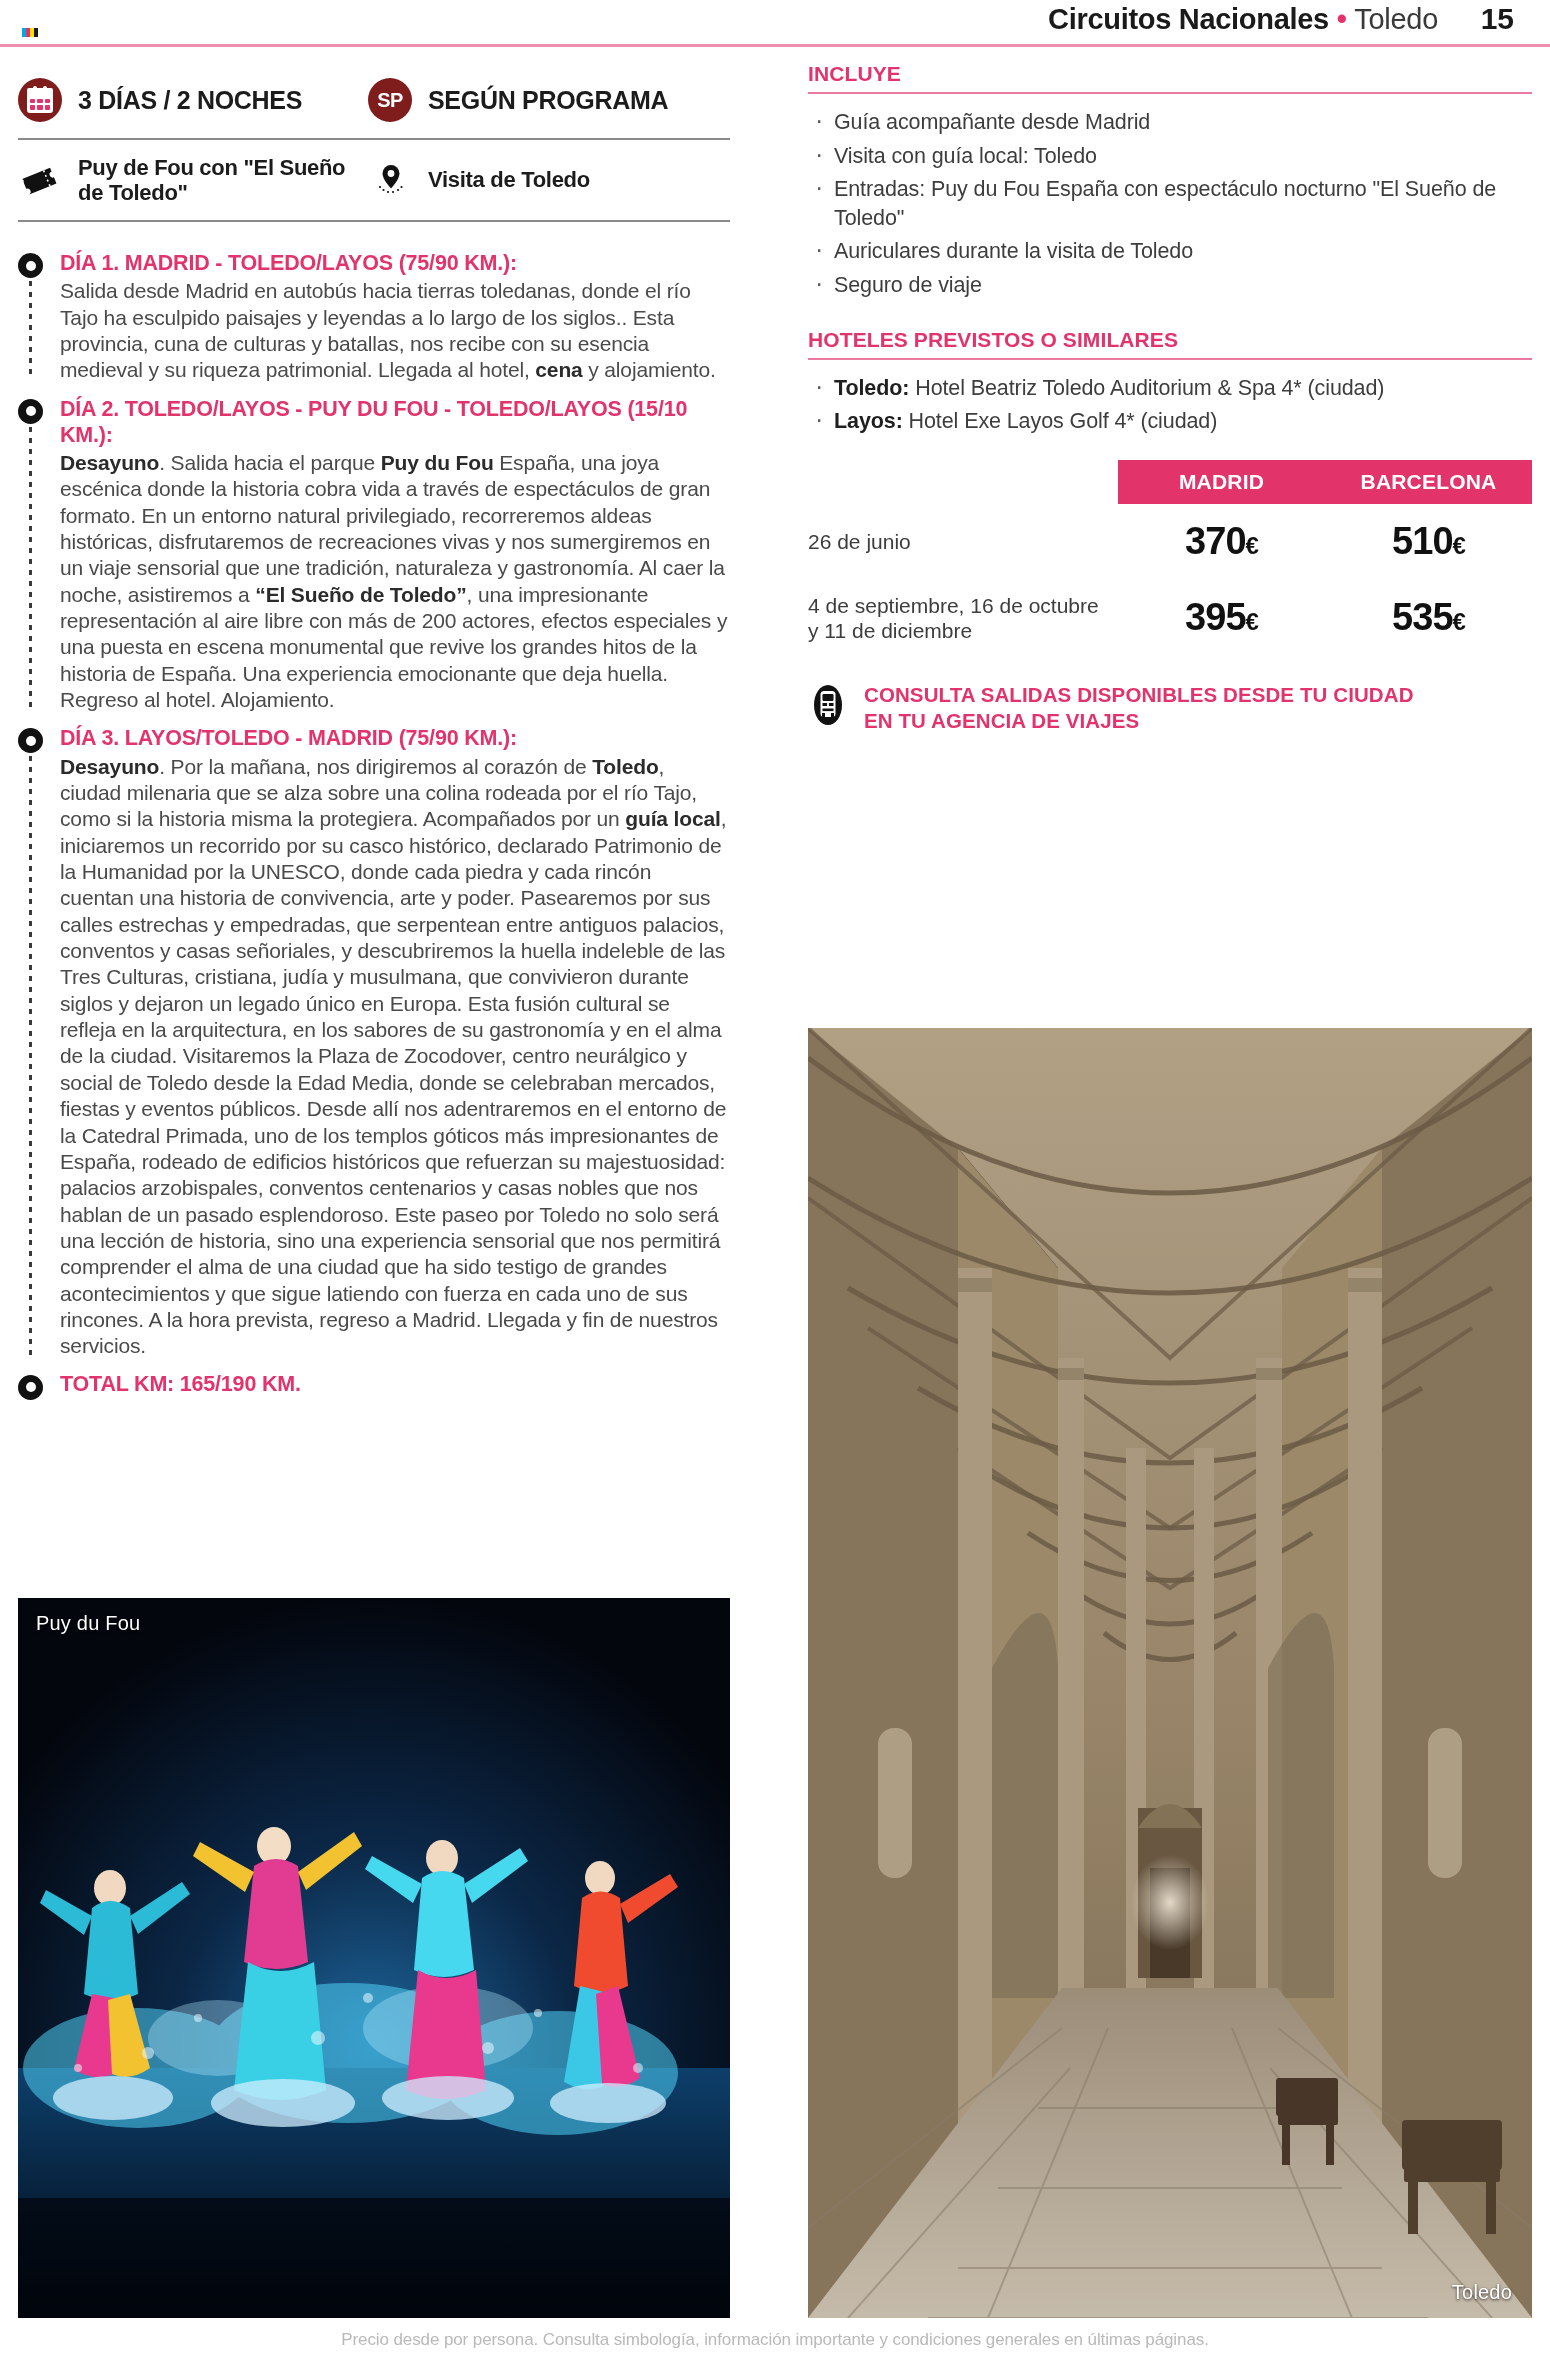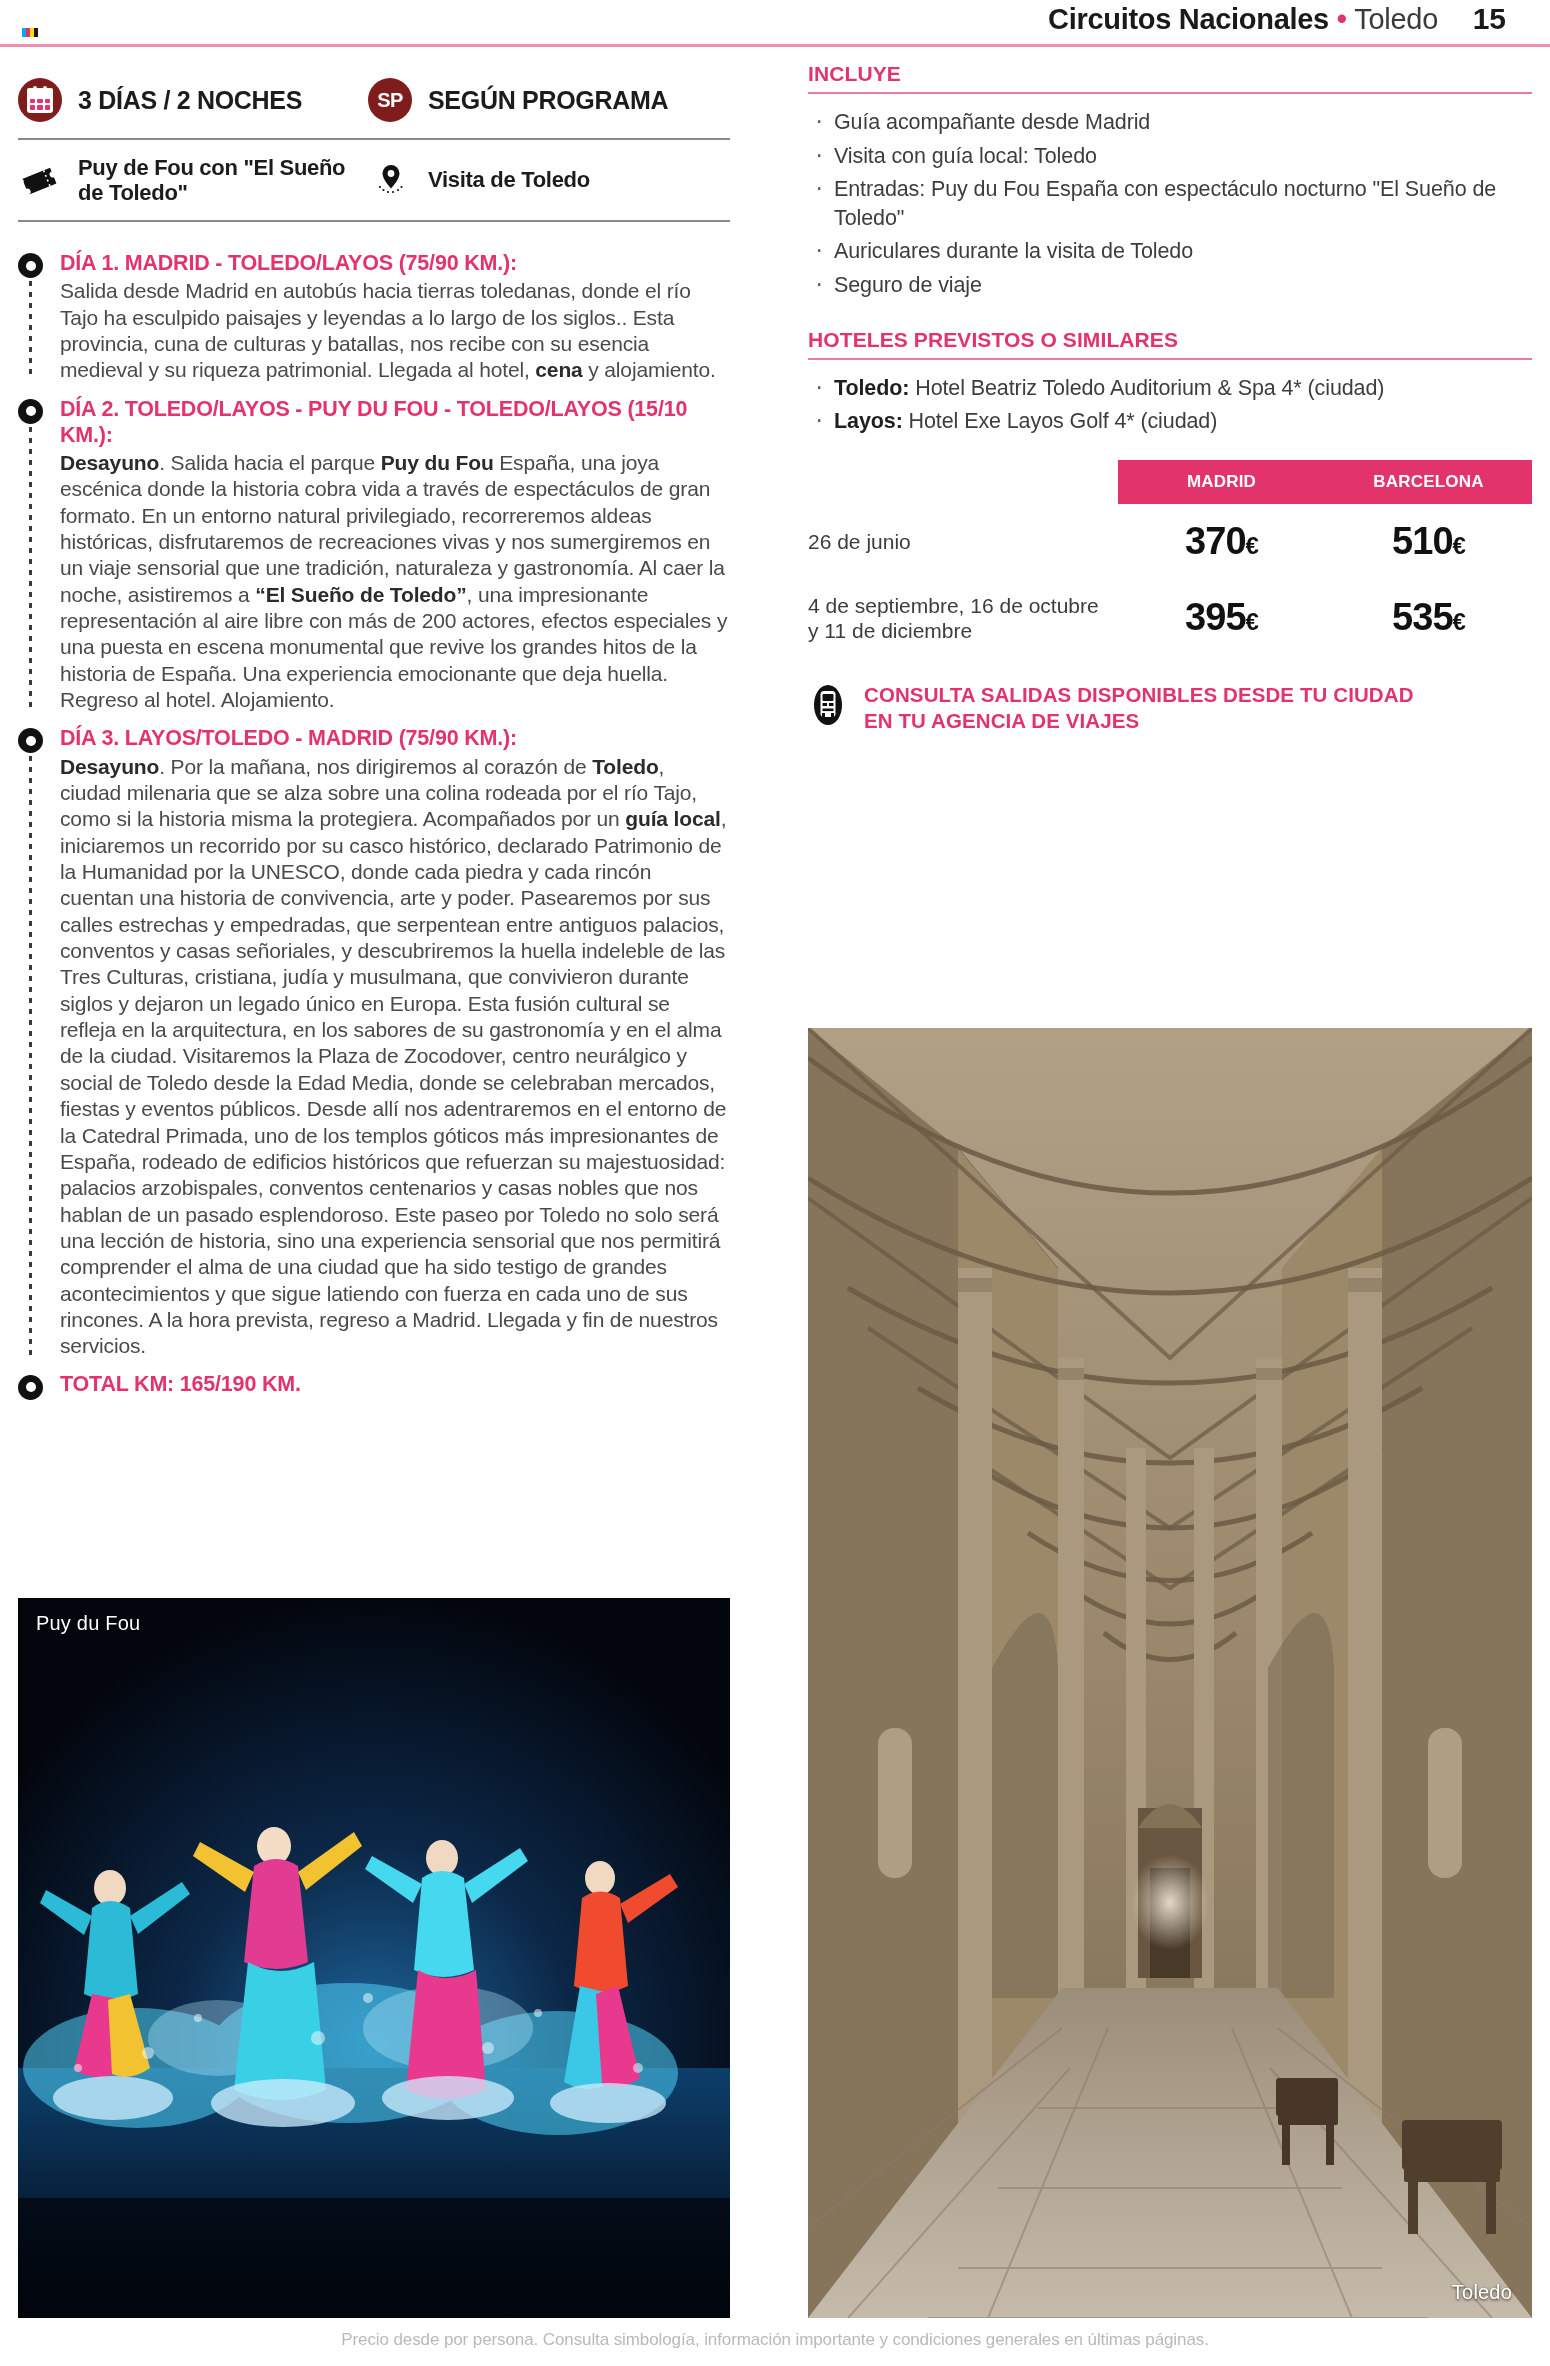--- a/index.html
+++ b/index.html
@@ -17,21 +17,21 @@
     position: absolute; left: 0; top: 0; width: 1550px; height: 50px;
   }
   .header-title {
     position: absolute; right: 112px; top: 3px;
     font-size: 29px; font-weight: 700; color: #1a1a1a;
     letter-spacing: -0.3px; white-space: nowrap;
   }
   .header-title .sep { color: #e2336b; font-weight: 700; }
   .header-title .light { font-weight: 400; color: #3a3a3a; }
   .header-page {
-    position: absolute; right: 44px; top: 2px;
+    position: absolute; right: 36px; top: 2px;
     font-size: 30px; font-weight: 700; color: #1a1a1a;
   }
   .header-rule {
     position: absolute; left: 0; top: 44px; width: 1550px; height: 3px;
     background: #e2336b; opacity: .55;
   }
   .cmyk {
     position: absolute; left: 22px; top: 28px; width: 16px; height: 9px;
     display: flex;
   }
@@ -128,21 +128,21 @@
     content: "·"; position: absolute; left: 7px; top: -4px;
     font-size: 25px; color: #5a5a5a;
   }
   ul.bullets li b { font-weight: 700; color: #1f1f1f; }
 
   
   .price-table { margin-top: 24px; width: 724px; }
   .pt-head { display: flex; height: 44px; }
   .pt-head .spacer { width: 310px; }
   .pt-head .cell {
-    flex: 1; background: #e2336b; color: #fff; font-weight: 700; font-size: 17px;
+    flex: 1; background: #e2336b; color: #fff; font-weight: 700; font-size: 21px;
     display: flex; align-items: center; justify-content: center; letter-spacing: .2px;
   }
   .pt-row { display: flex; align-items: center; min-height: 76px; }
   .pt-row .label {
     width: 310px; font-size: 21px; line-height: 1.2; color: #3d3d3d; padding-right: 10px;
   }
   .pt-row .price {
     flex: 1; text-align: center; font-size: 38px; font-weight: 700; color: #111;
     letter-spacing: -1px;
   }

